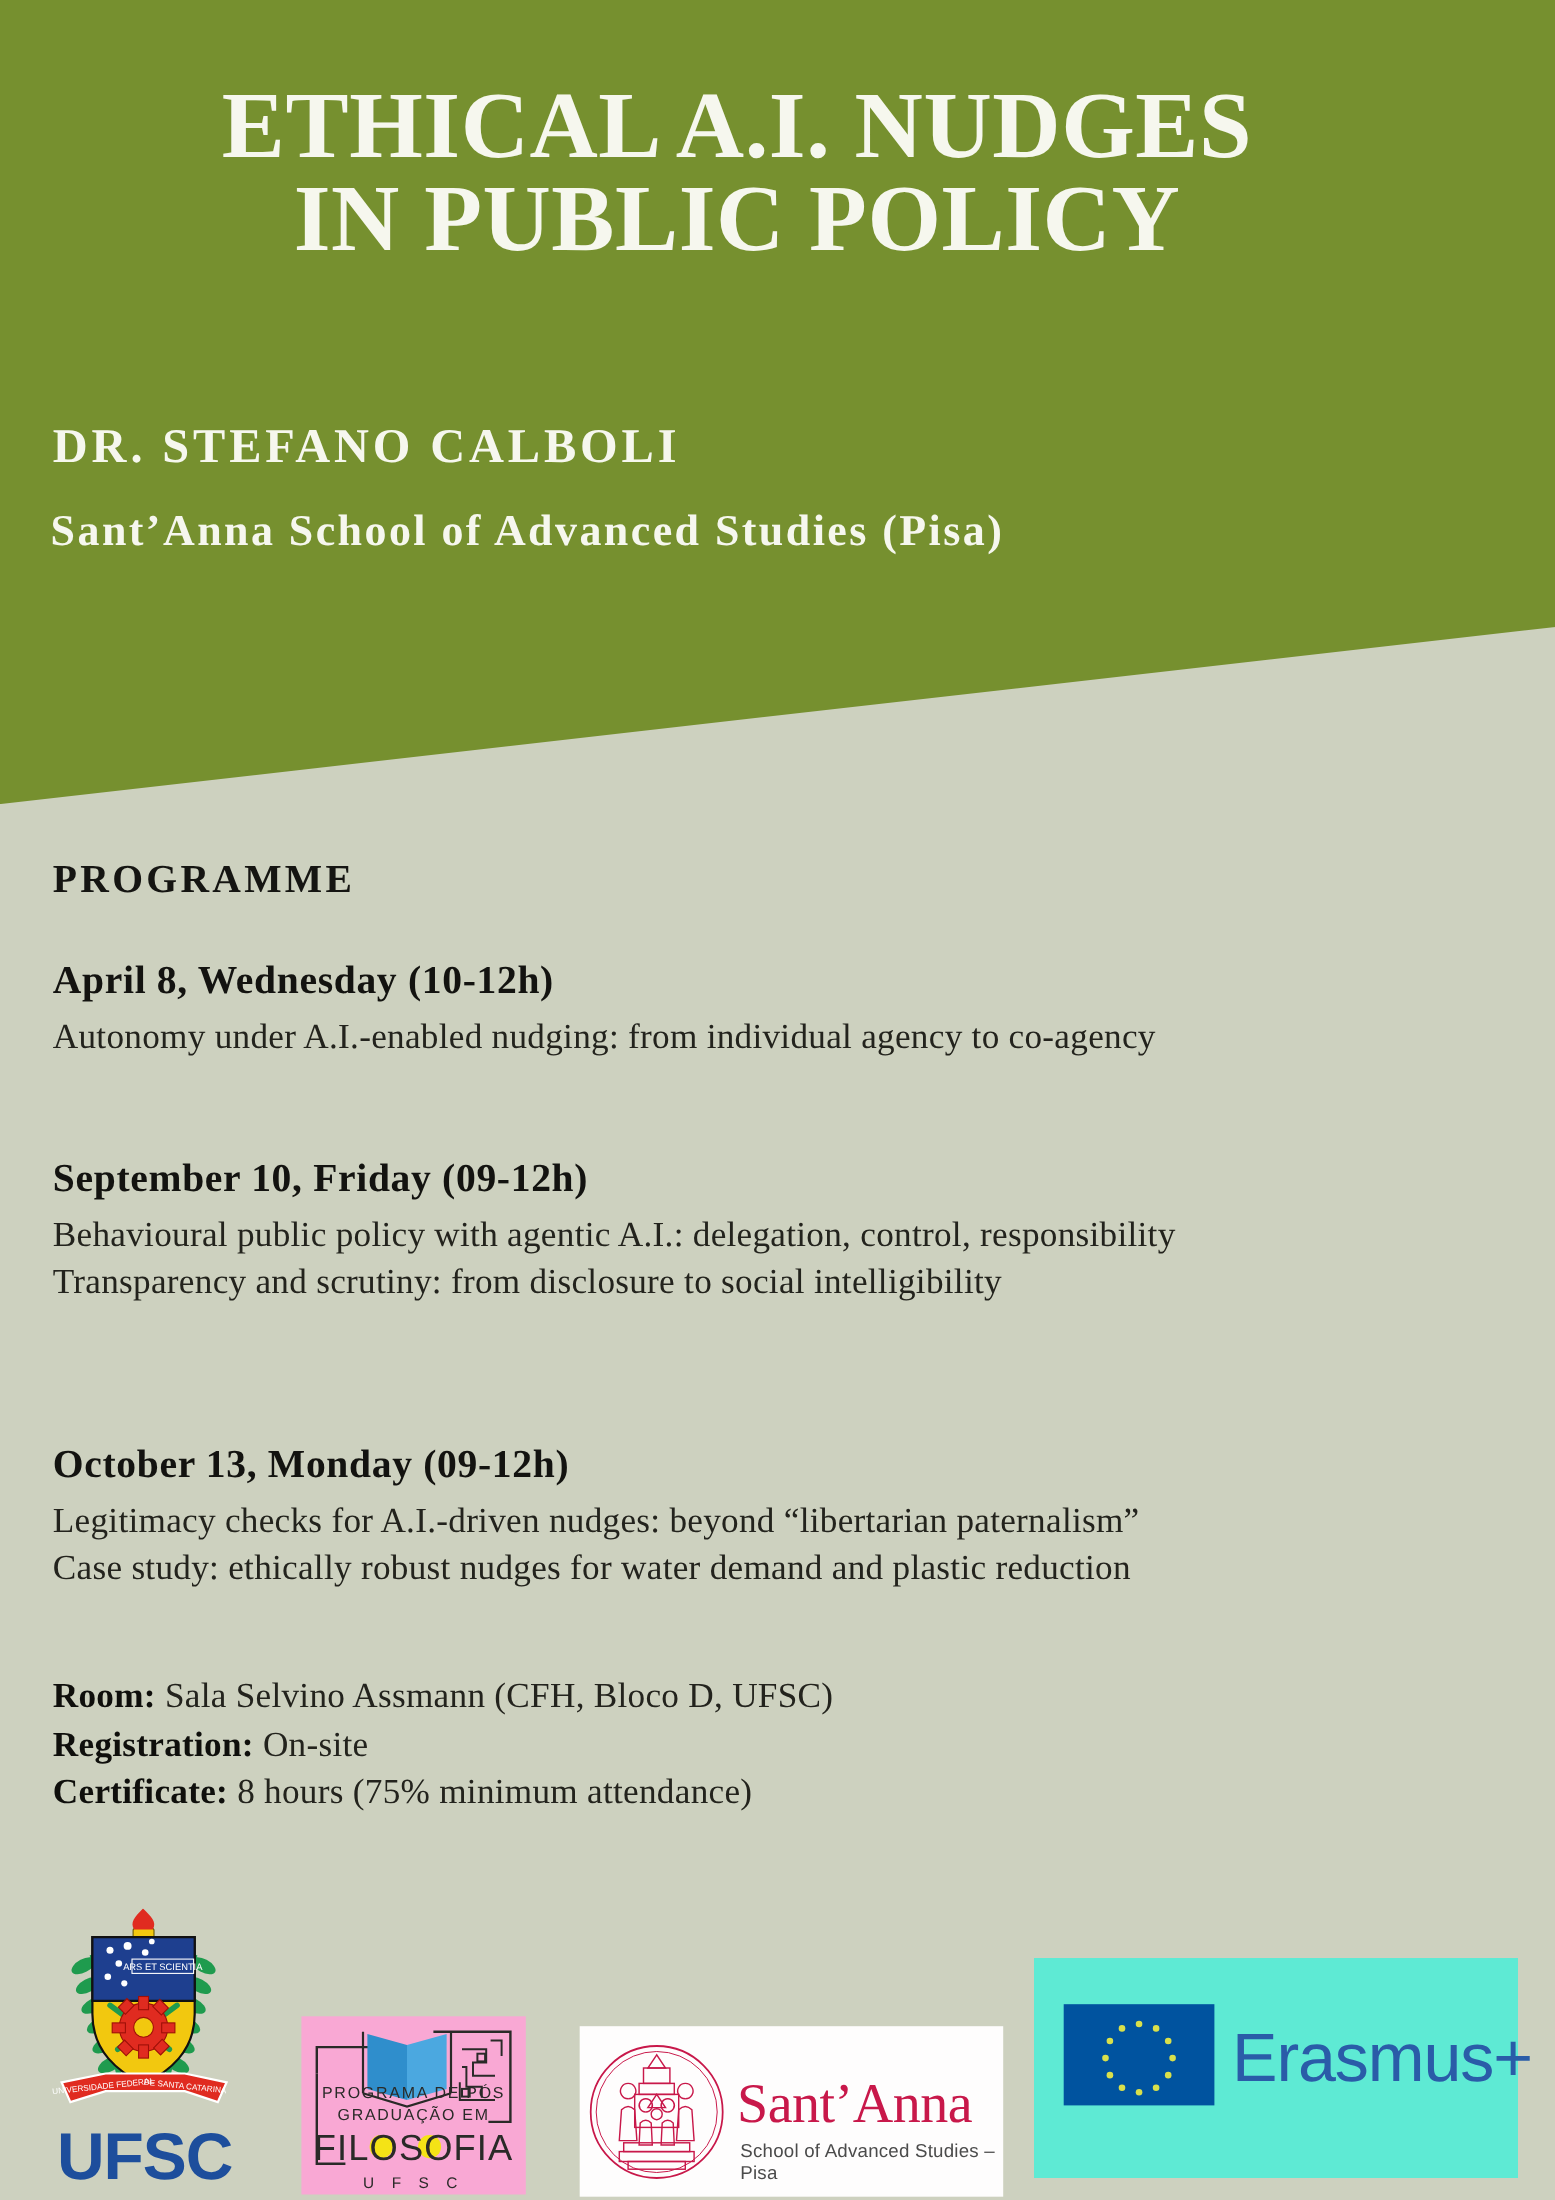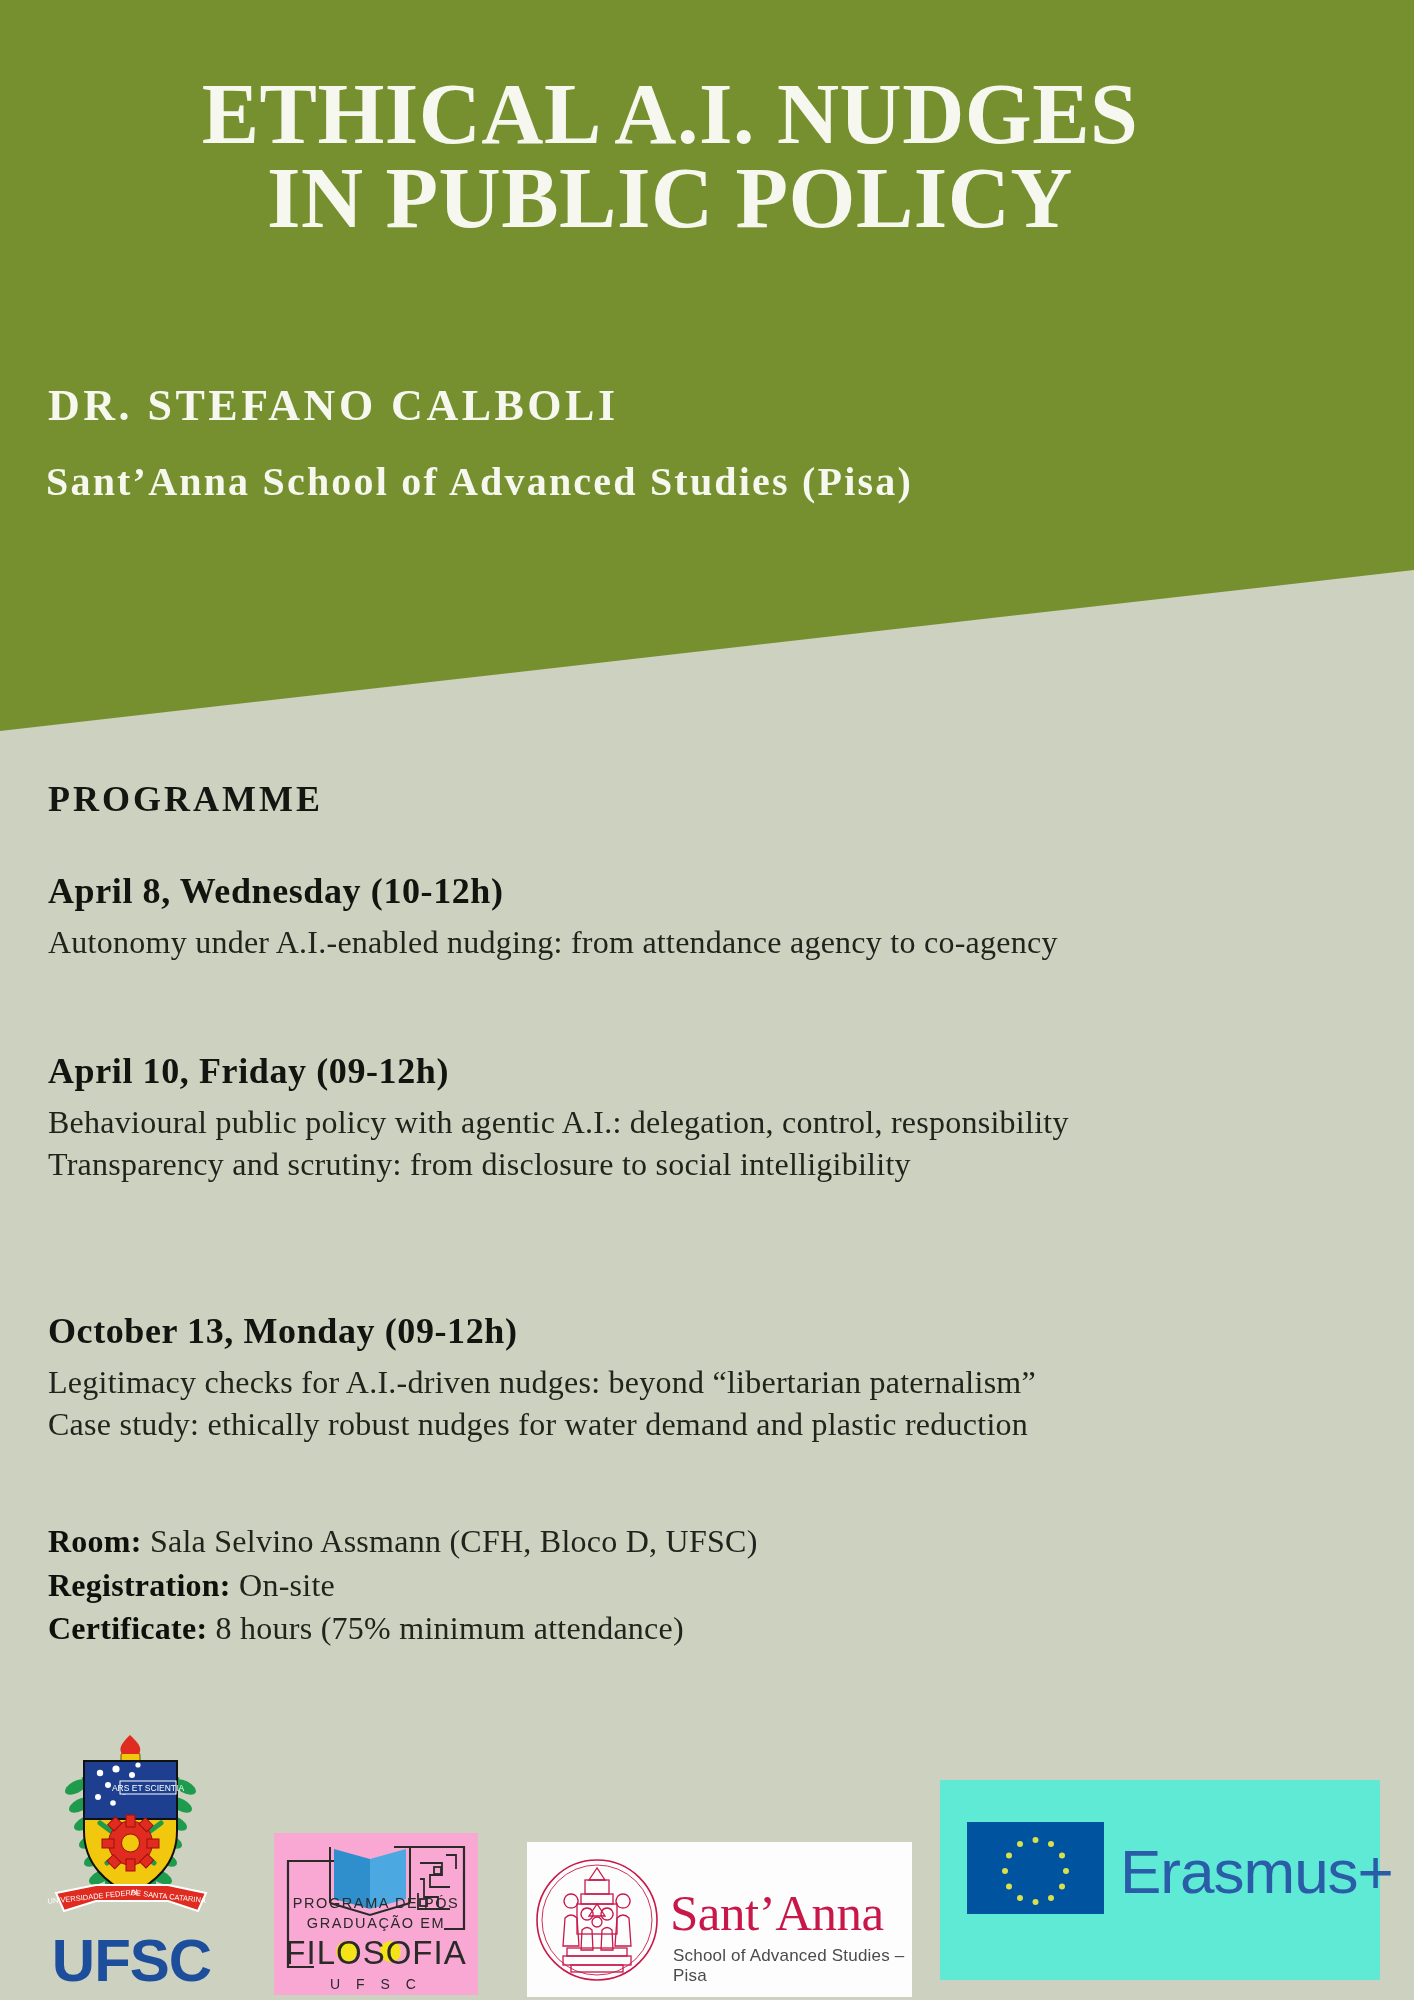--- a/index.html
+++ b/index.html
@@ -136,25 +136,25 @@
     <span class="l2">IN PUBLIC POLICY</span>
   </div>
 
   <div class="speaker">DR. STEFANO CALBOLI</div>
   <div class="affiliation">Sant’Anna School of Advanced Studies (Pisa)</div>
 
   <div class="programme-title">PROGRAMME</div>
 
   <div class="block" id="blk1">
     <div class="date">April 8, Wednesday (10-12h)</div>
-    <div class="line">Autonomy under A.I.-enabled nudging: from attendance agency to co-agency</div>
+    <div class="line">Autonomy under A.I.-enabled nudging: from individual agency to co-agency</div>
   </div>
 
   <div class="block" id="blk2">
-    <div class="date">April 10, Friday (09-12h)</div>
+    <div class="date">September 10, Friday (09-12h)</div>
     <div class="line just">Behavioural public policy with agentic A.I.: delegation, control, responsibility</div>
     <div class="line">Transparency and scrutiny: from disclosure to social intelligibility</div>
   </div>
 
   <div class="block" id="blk3">
     <div class="date">October 13, Monday (09-12h)</div>
     <div class="line">Legitimacy checks for A.I.-driven nudges: beyond “libertarian paternalism”</div>
     <div class="line">Case study: ethically robust nudges for water demand and plastic reduction</div>
   </div>
 

